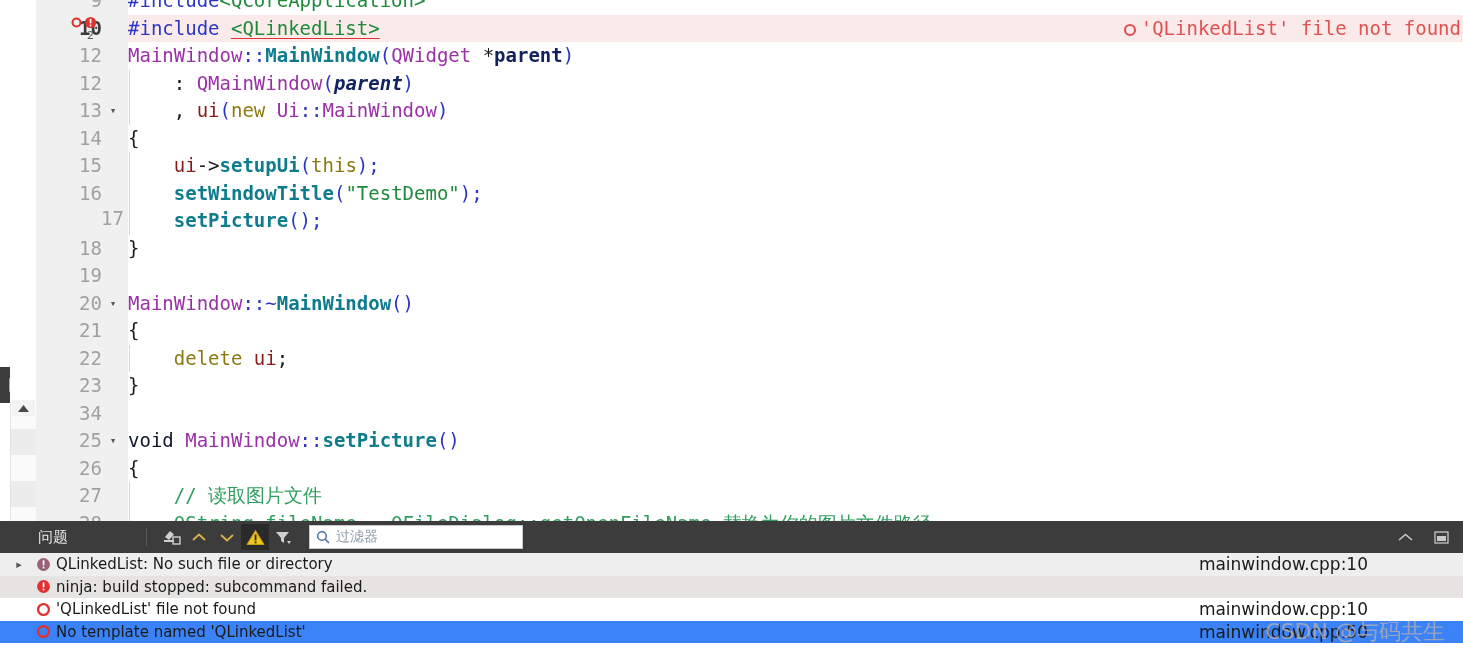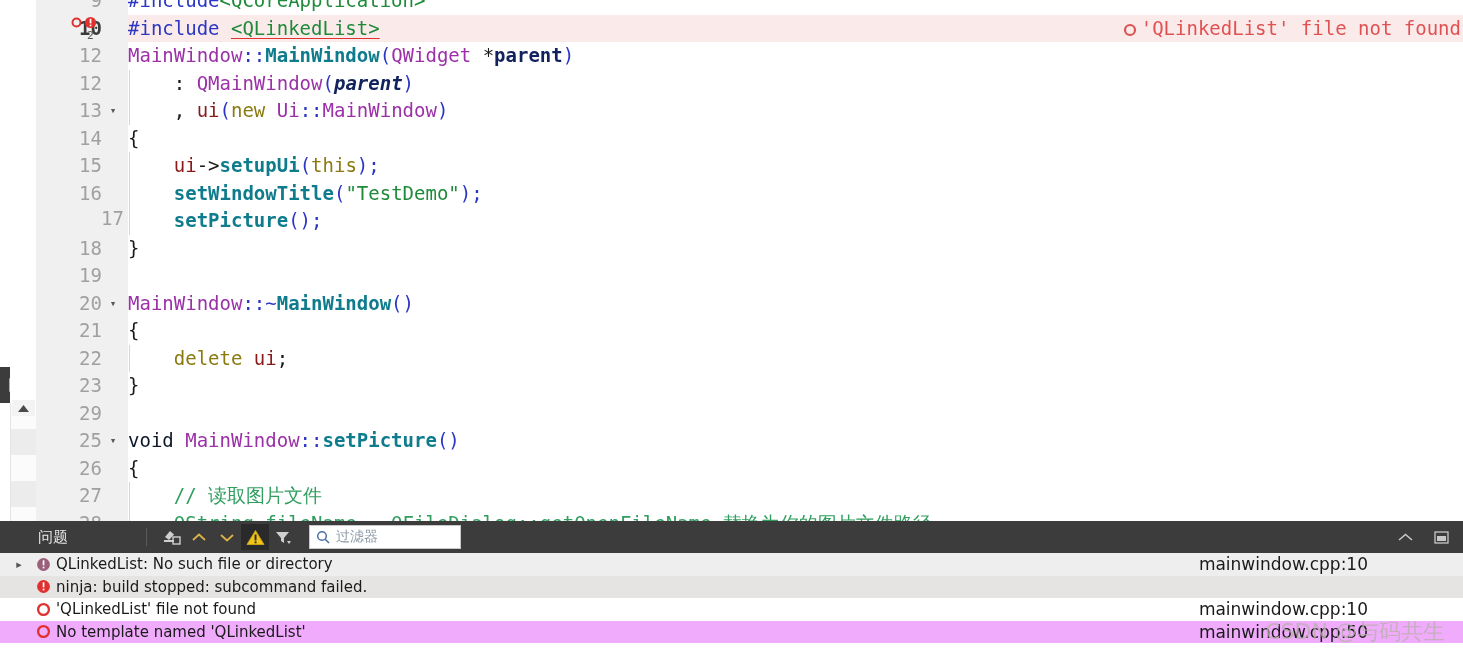--- a/index.html
+++ b/index.html
@@ -97,21 +97,21 @@
   .panel-title{
     height:32px;background:#3c3c3c;display:flex;align-items:center;color:#e8e8e8;
     font-family:"DejaVu Sans",sans-serif;font-size:15px;
   }
   .panel-title .label{margin-left:38px;}
   .ptools{display:flex;align-items:center;margin-left:78px;gap:0px;}
   .sep{width:1px;height:18px;background:#5a5a5a;margin:0 10px 0 0;}
   .tbtn{width:28px;height:26px;display:flex;align-items:center;justify-content:center;}
   .tbtn.active{background:#2a2a2a;}
   .filterbox{
-    margin-left:12px;width:152px;height:24px;background:#ffffff;border:1px solid #c8c8c8;
+    margin-left:12px;width:214px;height:24px;background:#ffffff;border:1px solid #c8c8c8;
     display:flex;align-items:center;padding:0 6px;box-sizing:border-box;
   }
   .filterbox .ph{
     margin-left:6px;color:#8d9aa8;font-size:14px;font-family:"DejaVu Sans",sans-serif;
   }
   .prright{margin-left:auto;display:flex;align-items:center;gap:8px;padding-right:8px;}
 
   .rows{height:100px;background:#ffffff;position:relative;font-family:"DejaVu Sans",sans-serif;}
   .prow{
     position:relative;height:22.5px;display:flex;align-items:center;
@@ -172,21 +172,21 @@
         <div class="gutter-line" style="top: 124.5px;"><span class="num">14</span></div>
         <div class="gutter-line" style="top: 152px;"><span class="num">15</span></div>
         <div class="gutter-line" style="top: 179.5px;"><span class="num">16</span></div>
         <div class="gutter-line" style="top: 205px; padding-left: 22px;"><span class="num">17</span></div>
         <div class="gutter-line" style="top: 234.5px;"><span class="num">18</span></div>
         <div class="gutter-line" style="top: 262px;"><span class="num">19</span></div>
         <div class="gutter-line" style="top: 289.5px;"><span class="num">20</span><div class="fold">▾</div></div>
         <div class="gutter-line" style="top: 317px;"><span class="num">21</span></div>
         <div class="gutter-line" style="top: 344.5px; text-align: right;"><span class="num">22</span></div>
         <div class="gutter-line" style="top: 372px;"><span class="num">23</span></div>
-        <div class="gutter-line" style="top: 399.5px;"><span class="num">29</span></div>
+        <div class="gutter-line" style="top: 399.5px;"><span class="num">34</span></div>
         <div class="gutter-line" style="top: 427px;"><span class="num">25</span><div class="fold">▾</div></div>
         <div class="gutter-line" style="top: 454.5px;"><span class="num">26</span></div>
         <div class="gutter-line" style="top: 482px;"><span class="num">27</span></div>
         <div class="gutter-line" style="top: 509.5px;"><span class="num">28</span></div>
       </div>
     <div class="code" id="code"><div class="cline" style="top: -13px;"><span class="txt"><span class="t-pre">#include</span><span class="t-inc">&lt;QCoreApplication&gt;</span></span></div><div class="cline errline" style="top: 14.5px;"><span class="txt"><span class="t-pre">#include </span><span class="t-inc t-under">&lt;QLinkedList&gt;</span></span><div class="err-inline"><span class="oct"><svg width="14" height="14" viewBox="0 0 14 14" style="vertical-align:-2px">
                 <circle cx="7" cy="7" r="5" fill="none" stroke="#e05252" stroke-width="2.2"></circle>
               </svg></span><span>'QLinkedList' file not found</span></div></div><div class="cline" style="top: 42px;"><span class="txt"><span class="t-cls">MainWindow</span><span class="t-op">::</span><span class="t-fn">MainWindow</span><span class="t-paren">(</span><span class="t-cls">QWidget </span><span class="t-plain">*</span><span class="t-param">parent</span><span class="t-paren">)</span></span></div><div class="cline" style="top: 69.5px;"><div class="indent-guide" style="left: 1px;"></div><span class="txt"><span class="t-plain">    : </span><span class="t-cls">QMainWindow</span><span class="t-paren">(</span><span class="t-param t-ital">parent</span><span class="t-paren">)</span></span></div><div class="cline" style="top: 97px;"><div class="indent-guide" style="left: 1px;"></div><span class="txt"><span class="t-plain">    , </span><span class="t-var">ui</span><span class="t-paren">(</span><span class="t-kw">new </span><span class="t-cls">Ui</span><span class="t-op">::</span><span class="t-cls">MainWindow</span><span class="t-paren">)</span></span></div><div class="cline" style="top: 124.5px;"><span class="txt"><span class="t-brace">{</span></span></div><div class="cline" style="top: 152px;"><div class="indent-guide" style="left: 1px;"></div><span class="txt"><span class="t-plain">    </span><span class="t-var">ui</span><span class="t-plain">-&gt;</span><span class="t-fn">setupUi</span><span class="t-paren">(</span><span class="t-kw">this</span><span class="t-paren">);</span></span></div><div class="cline" style="top: 179.5px;"><div class="indent-guide" style="left: 1px;"></div><span class="txt"><span class="t-plain">    </span><span class="t-fn">setWindowTitle</span><span class="t-paren">(</span><span class="t-str">"TestDemo"</span><span class="t-paren">);</span></span></div><div class="cline" style="top: 207px;"><div class="indent-guide" style="left: 1px;"></div><span class="txt"><span class="t-plain">    </span><span class="t-fn">setPicture</span><span class="t-paren">();</span></span></div><div class="cline" style="top: 234.5px;"><span class="txt"><span class="t-brace">}</span></span></div><div class="cline" style="top: 262px;"><span class="txt"><span class="t-plain"></span></span></div><div class="cline" style="top: 289.5px;"><span class="txt"><span class="t-cls">MainWindow</span><span class="t-op">::~</span><span class="t-fn">MainWindow</span><span class="t-paren">()</span></span></div><div class="cline" style="top: 317px;"><span class="txt"><span class="t-brace">{</span></span></div><div class="cline" style="top: 344.5px;"><div class="indent-guide" style="left: 1px;"></div><span class="txt"><span class="t-plain">    </span><span class="t-kw">delete </span><span class="t-var">ui</span><span class="t-plain">;</span></span></div><div class="cline" style="top: 372px;"><span class="txt"><span class="t-brace">}</span></span></div><div class="cline" style="top: 399.5px;"><span class="txt"><span class="t-plain"></span></span></div><div class="cline" style="top: 427px;"><span class="txt"><span class="t-type">void </span><span class="t-cls">MainWindow</span><span class="t-op">::</span><span class="t-fn">setPicture</span><span class="t-paren">()</span></span></div><div class="cline" style="top: 454.5px;"><span class="txt"><span class="t-brace">{</span></span></div><div class="cline" style="top: 482px;"><div class="indent-guide" style="left: 1px;"></div><span class="txt"><span class="t-plain">    </span><span class="t-com">// 读取图片文件</span></span></div><div class="cline" style="top: 509.5px;"><div class="indent-guide" style="left: 1px;"></div><span class="txt"><span class="t-plain">    </span><span class="t-com">QString fileName = QFileDialog::getOpenFileName 替换为你的图片文件路径</span></span></div></div>
   </div>
 
@@ -284,21 +284,21 @@
         <div class="prow" style="background: rgb(255, 255, 255);">
           <div class="caret" style="color: rgb(85, 85, 85); font-size: 11px;"></div>
           <div class="ico">
             <svg width="15" height="15" viewBox="0 0 15 15">
               <circle cx="7.5" cy="7.5" r="5.4" fill="none" stroke="#e03030" stroke-width="2.3"></circle>
             </svg>
           </div>
           <div class="ptext">'QLinkedList' file not found</div>
           <div class="ploc">mainwindow.cpp:10</div>
         </div>
-        <div class="prow" style="background: #f0abfc;">
+        <div class="prow" style="background: #3b82f6;">
           <div class="caret" style="color: rgb(85, 85, 85); font-size: 11px;"></div>
           <div class="ico">
             <svg width="15" height="15" viewBox="0 0 15 15">
               <circle cx="7.5" cy="7.5" r="5.4" fill="none" stroke="#e03030" stroke-width="2.3"></circle>
             </svg>
           </div>
           <div class="ptext">No template named 'QLinkedList'</div>
           <div class="ploc">mainwindow.cpp:50</div>
         </div>
       </div>

